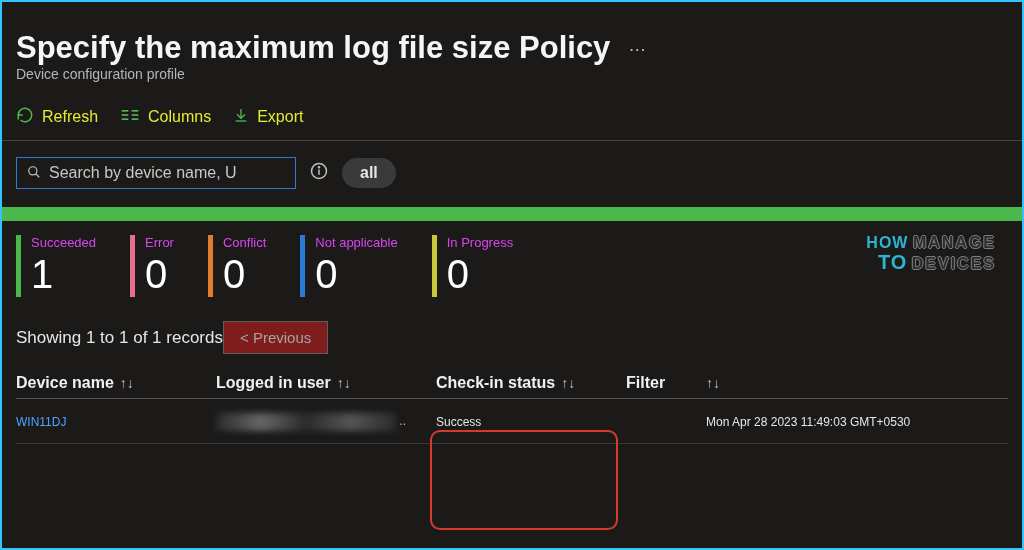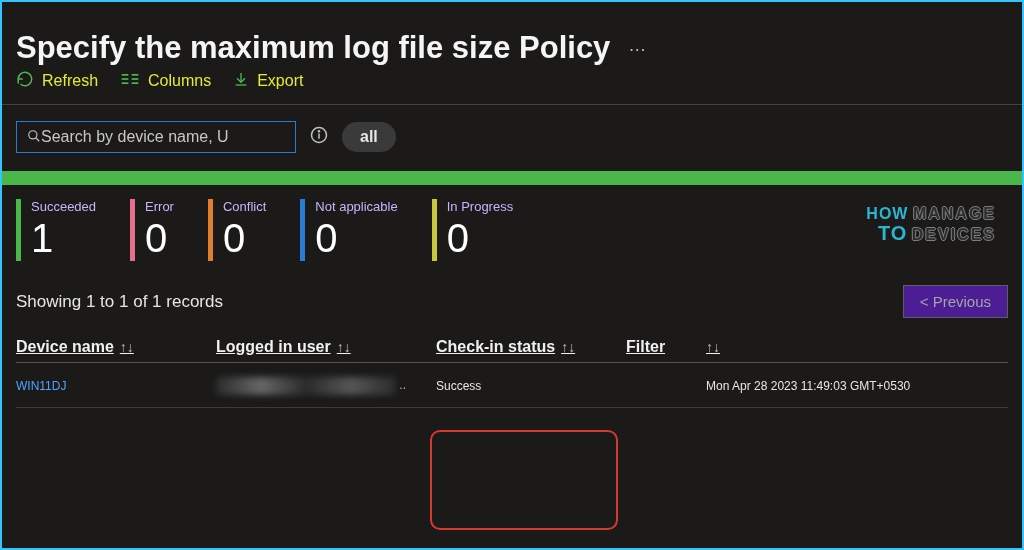--- a/index.html
+++ b/index.html
@@ -31,21 +31,21 @@
     padding-bottom: 6px;
   }
   .subtitle {
     font-size: 14px;
     color: #b6b6b6;
     margin-top: 0px;
   }
   .toolbar {
     display: flex;
     gap: 22px;
-    margin-top: 4px;
+    margin-top: 24px;
     padding-bottom: 12px;
   }
   .tool-btn {
     display: flex;
     align-items: center;
     gap: 8px;
     color: #e2ec31;
     font-size: 16px;
     cursor: pointer;
   }
@@ -60,20 +60,21 @@
     gap: 14px;
     margin-top: 16px;
     margin-bottom: 18px;
   }
   .search-wrap {
     display: flex;
     align-items: center;
     border: 1px solid #2a7bd6;
     padding: 6px 10px;
     width: 280px;
+    gap: 8px;
     background: transparent;
   }
   .search-wrap .sic {
     color: #c0c0c0;
     font-size: 14px;
   }
   .search-input {
     background: transparent;
     border: none;
     outline: none;
@@ -111,71 +112,70 @@
     display: flex;
     gap: 10px;
   }
   .stat .bar {
     width: 5px;
     height: 62px;
     background: #888;
   }
   .stat .lbl {
     font-size: 13px;
-    color: #c4b5fd;
+    color: #d946ef;
   }
   .stat .num {
     font-size: 40px;
     font-weight: 300;
     color: #fff;
     line-height: 1;
     margin-top: 4px;
   }
   .brand {
     margin-left: auto;
     margin-right: 12px;
-    margin-top: 7px;
+    margin-top: 0;
     text-align: left;
     line-height: 1.05;
     opacity: 0.9;
   }
   .brand .h { color: #2cc6e6; font-weight: 800; font-size: 16px; letter-spacing: 1px;}
   .brand .t { color: #2cc6e6; font-weight: 800; font-size: 20px; letter-spacing: 1px;}
   .brand .m { color: #2f2f2f; font-weight: 800; font-size: 16px; letter-spacing: 2px; text-shadow: 1px 0 #888, -1px 0 #888, 0 1px #888, 0 -1px #888;}
   .rec-row {
     display: flex;
-    justify-content: space-between;
+    justify-content: flex-start;
     align-items: center;
     margin-top: 24px;
   }
   .rec-text {
     font-size: 17px;
     color: #e6e6e6;
   }
   .prev-btn {
     border: 1px solid #5e5e5e;
-    background: #4c1d95;
+    background: #7f1d1d;
     color: #a5a5a5;
     padding: 7px 16px;
     font-size: 15px;
   }
   .thead {
     display: flex;
     margin-top: 20px;
     border-bottom: 1px solid #555;
     padding-bottom: 6px;
   }
   .th {
     font-size: 16px;
     font-weight: 700;
     color: #f0f0f0;
     display: flex;
     align-items: center;
     gap: 6px;
-    text-decoration: underline;
   }
   .sort-ic {
     color: #bdbdbd;
     font-size: 14px;
     font-weight: 400;
   }
   .col-device { width: 200px; }
   .col-user   { width: 220px; }
   .col-status { width: 190px; }
   .col-filter { width: 80px; }
@@ -211,20 +211,21 @@
 </style>
 </head>
 <body>
 
 <div class="page rel">
 
   <div class="title-row">
     <div class="title">Specify the maximum log file size Policy</div>
     <div class="title-ell">…</div>
   </div>
+  <div class="subtitle">Device configuration profile</div>
 
   <div class="toolbar">
     <div class="tool-btn">
       <span class="ic-refresh">
         <svg width="18" height="18" viewBox="0 0 24 24" fill="none" stroke="#50b750" stroke-width="2">
             <path d="M3 12a9 9 0 1 1 3 6.7"></path>
             <path d="M3 18v-6h6"></path>
           </svg>
       </span>
       <span>Refresh</span>

